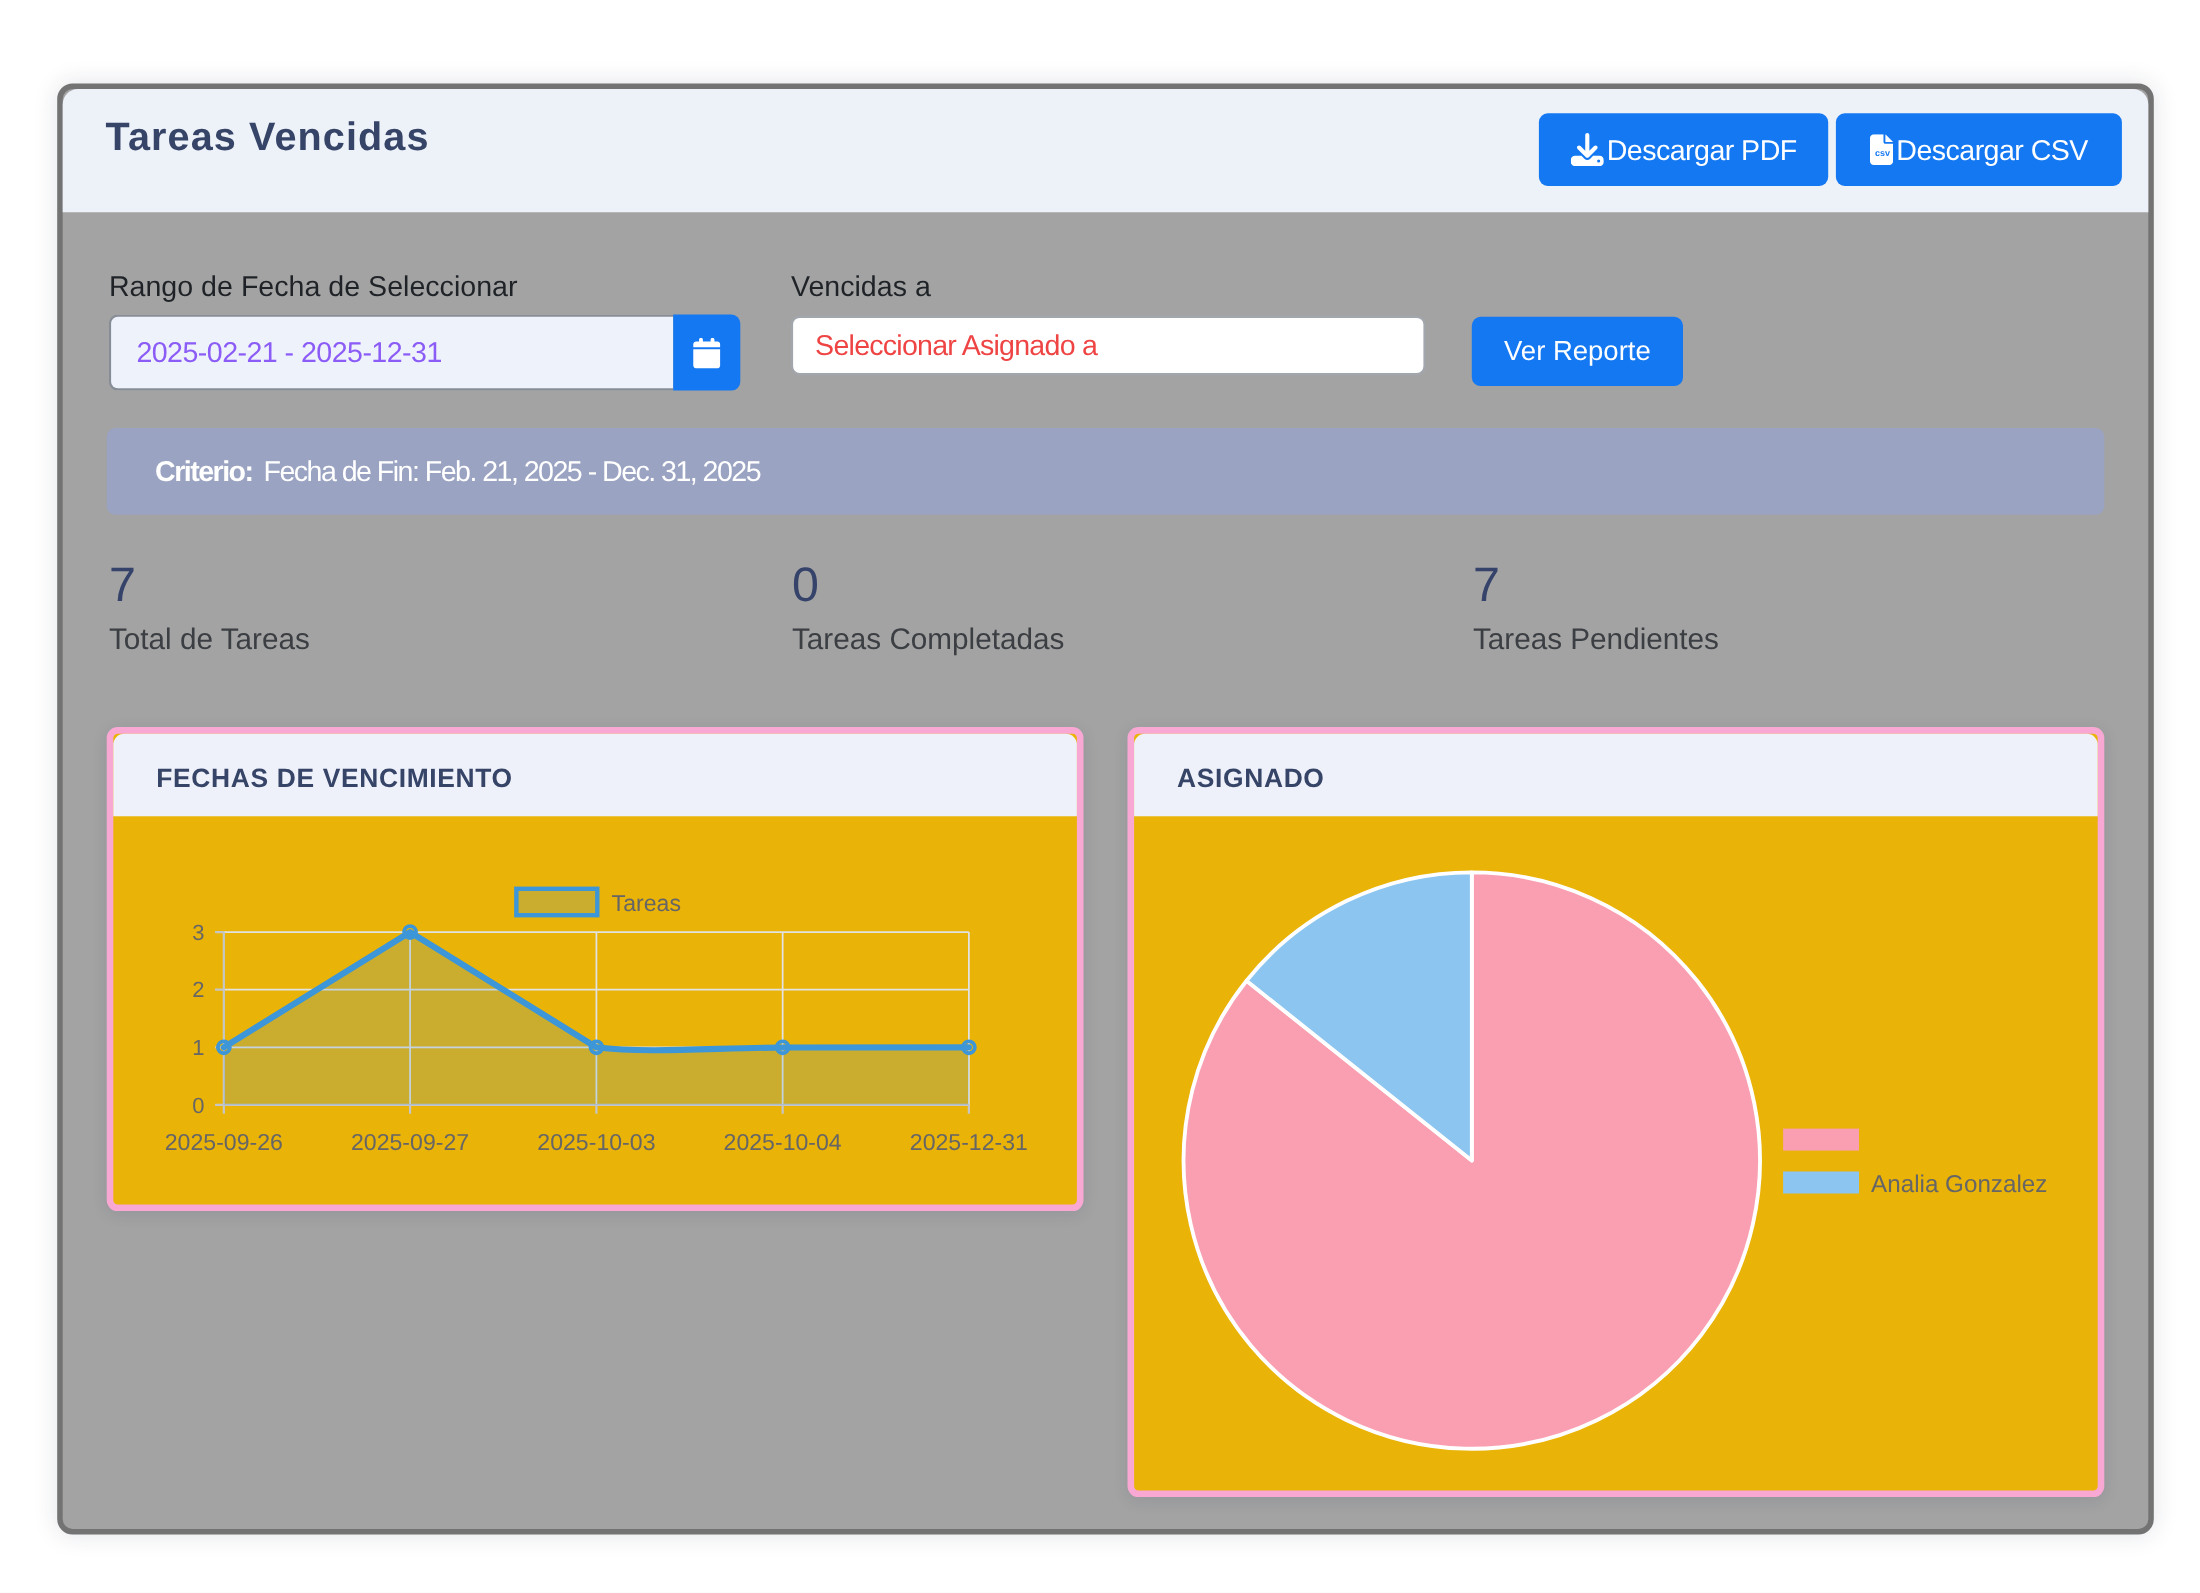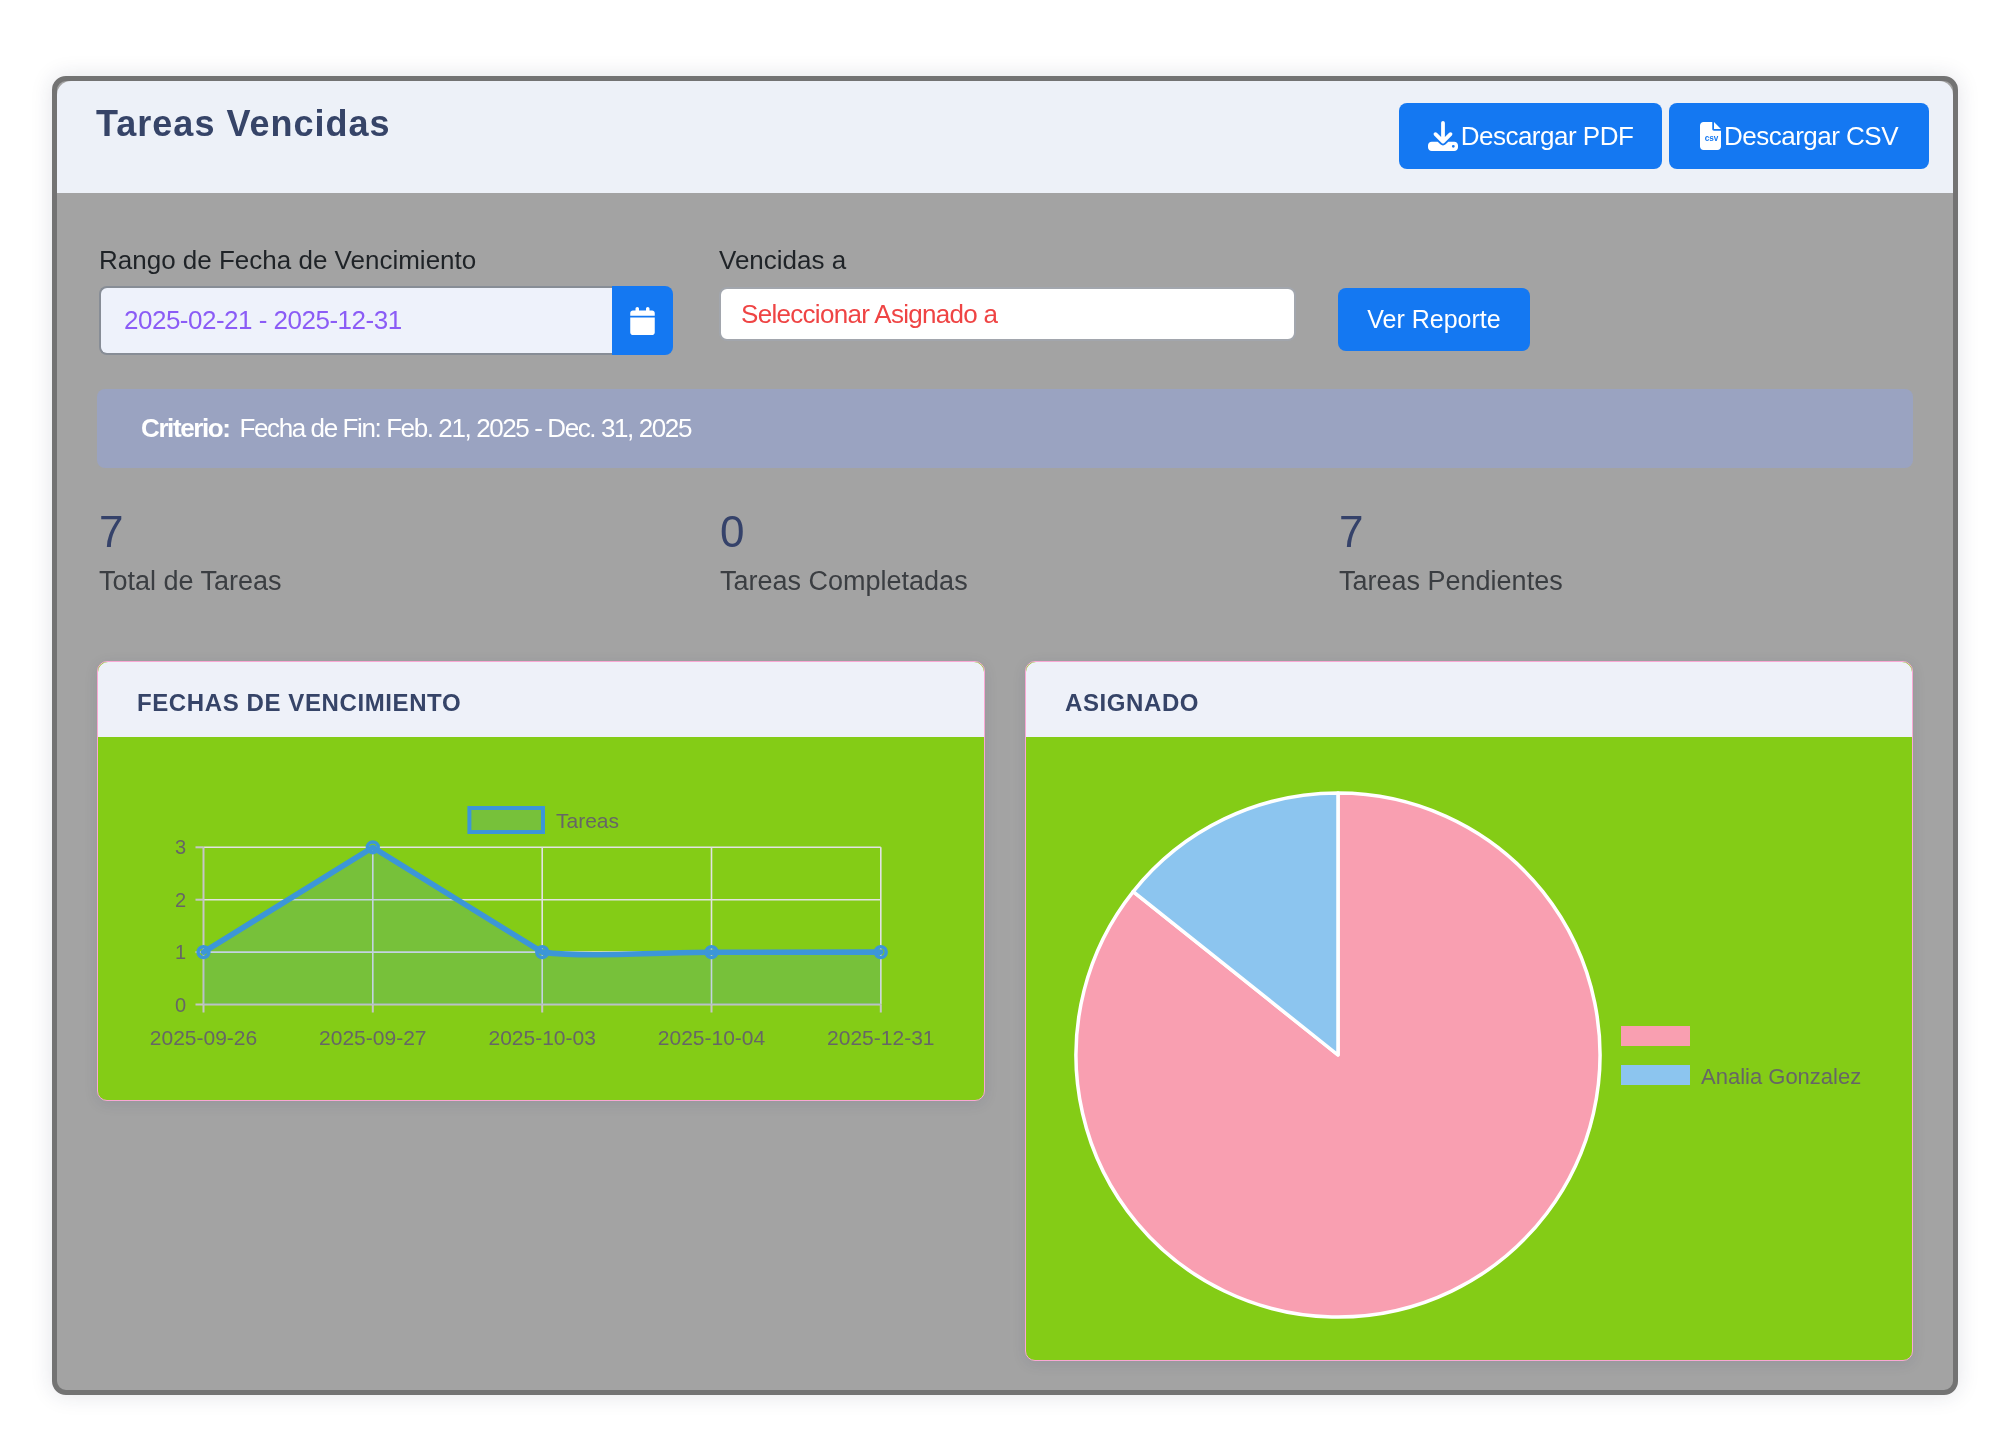--- a/index.html
+++ b/index.html
@@ -14,21 +14,21 @@
   .btn-csv { left:1612px; width:260px; }
   .label { position:absolute; font-size:26px; color:#1f2327; }
   .date-field { position:absolute; left:99px; top:286px; width:513px; height:69px; background:#eef2fb; border:2px solid #878d96; border-right:none; border-radius:8px 0 0 8px; font-size:26px; letter-spacing:-0.5px; color:#8b5cf6; display:flex; align-items:center; padding-left:23px; }
   .cal-btn { position:absolute; left:612px; top:286px; width:61px; height:69px; background:#1478f2; border-radius:0 8px 8px 0; display:flex; align-items:center; justify-content:center; }
   .sel-field { position:absolute; left:719px; top:287px; width:577px; height:54px; background:#fff; border:2px solid #a2a6ad; border-radius:8px; font-size:26px; letter-spacing:-0.7px; color:#ef4444; display:flex; align-items:center; padding-left:20px; }
   .ver-btn { position:absolute; left:1338px; top:288px; width:192px; height:63px; background:#1478f2; border-radius:8px; color:#fff; font-size:25px; display:flex; align-items:center; justify-content:center; }
   .banner { position:absolute; left:97px; top:389px; width:1816px; height:79px; background:#9aa3c1; border-radius:8px; color:#fff; font-size:26px; letter-spacing:-1.4px; display:flex; align-items:center; padding-left:44px; }
   .banner b { font-weight:bold; margin-right:10px; }
   .stat-num { position:absolute; font-size:44px; color:#35426a; line-height:1; }
   .stat-lbl { position:absolute; font-size:27px; color:#3b3e42; line-height:1; }
-  .chart-card { position:absolute; background:#84cc16; border-radius:10px; box-shadow:0 3px 14px rgba(30,40,80,0.10); border:1px solid #f9a8d4; }
+  .chart-card { position:absolute; background:#eab308; border-radius:10px; box-shadow:0 3px 14px rgba(30,40,80,0.10); border:6px solid #f9a8d4; }
   .cc-left { left:97px; top:661px; width:888px; height:440px; }
   .cc-right { left:1025px; top:661px; width:888px; height:700px; }
   .cc-header { position:absolute; left:0; top:0; width:100%; height:75px; background:#eef1f9; border-radius:10px 10px 0 0; display:flex; align-items:center; padding-top:6px; padding-left:39px; font-size:24px; font-weight:bold; color:#364468; letter-spacing:0.6px; }
   svg.chart { position:absolute; }
 </style>
 </head>
 <body>
 <div class="abs outer">
   <div class="outer-header">
     <div class="title">Tareas Vencidas</div>
@@ -42,21 +42,21 @@
       <svg width="21" height="28" viewBox="0 0 384 512">
           <path fill="#fff" d="M64 0C28.7 0 0 28.7 0 64V448c0 35.3 28.7 64 64 64H320c35.3 0 64-28.7 64-64V160H256c-17.7 0-32-14.3-32-32V0H64zM256 0V128H384L256 0z"></path>
           <text x="85" y="355" font-family="Liberation Sans, sans-serif" font-size="150" font-weight="bold" fill="#1478f2">csv</text>
         </svg>
       <span>Descargar CSV</span>
     </div>
   </div>
 
 </div>
 
-<div class="abs label" style="left:99px; top:245px;">Rango de Fecha de Vencimiento</div>
+<div class="abs label" style="left:99px; top:245px;">Rango de Fecha de Seleccionar</div>
 <div class="abs label" style="left:719px; top:245px;">Vencidas a</div>
 
 <div class="abs date-field">2025-02-21 - 2025-12-31</div>
 <div class="abs cal-btn">
   <svg width="25" height="28" viewBox="0 0 448 512">
       <path fill="#fff" d="M96 32V64H48C21.5 64 0 85.5 0 112v48H448V112c0-26.5-21.5-48-48-48H352V32c0-17.7-14.3-32-32-32s-32 14.3-32 32V64H160V32c0-17.7-14.3-32-32-32S96 14.3 96 32zM448 192H0V464c0 26.5 21.5 48 48 48H400c26.5 0 48-21.5 48-48V192z"></path>
     </svg>
 </div>
 <div class="abs sel-field">Seleccionar Asignado a</div>
 <div class="abs ver-btn">Ver Reporte</div>

